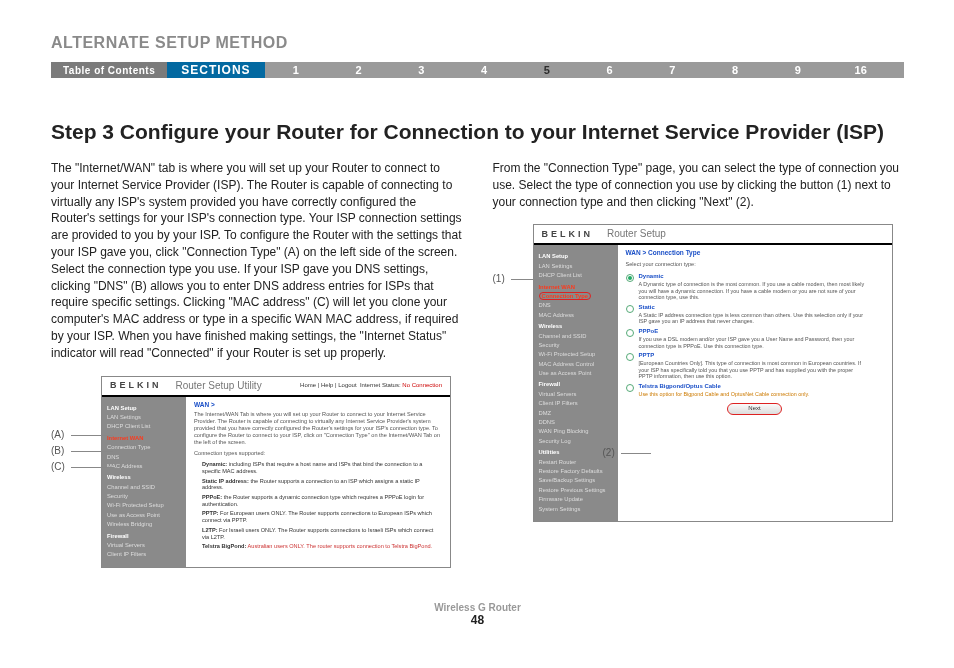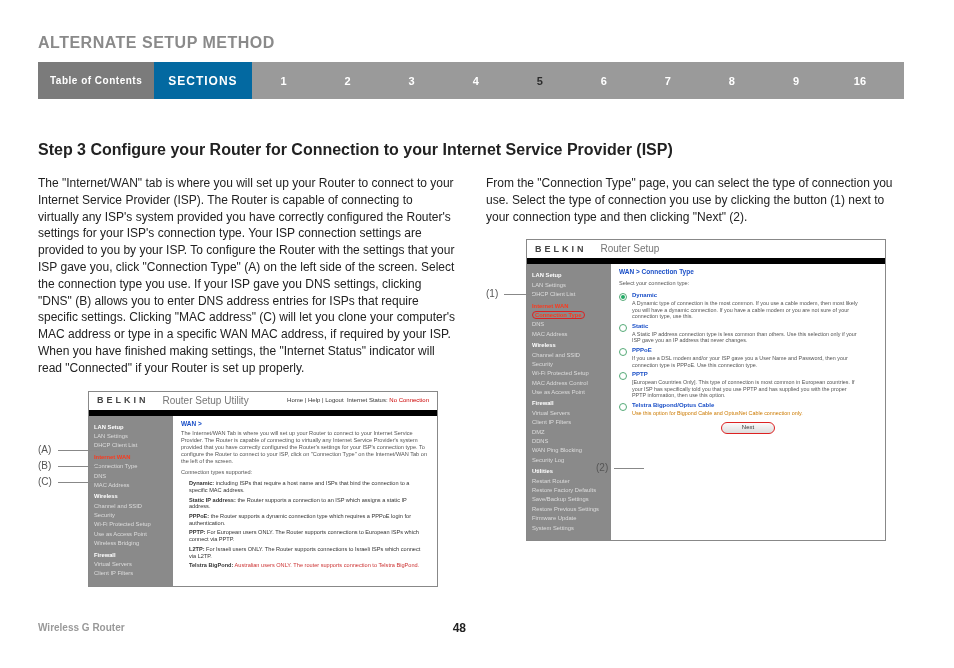--- a/index.html
+++ b/index.html
@@ -4,35 +4,35 @@
 <style>
   html, body {
     margin: 0;
     padding: 0;
     background: #fff;
     font-family: Arial, Helvetica, sans-serif;
     color: #222;
     width: 954px;
   }
   .page {
-    padding: 34px 50px 20px 38px;
+    padding: 34px 50px 20px 51px;
     box-sizing: border-box;
     width: 954px;
   }
   .section-title {
     font-size: 16px;
     font-weight: bold;
     color: #8a8a8a;
     letter-spacing: 0.5px;
     margin-bottom: 10px;
   }
   .navbar {
     display: flex;
     align-items: stretch;
-    height: 37px;
+    height: 16px;
     font-size: 10px;
     font-weight: bold;
     color: #fff;
     margin-bottom: 42px;
   }
   .nav-toc {
     background: #7b7b7b;
     padding: 0 12px;
     display: flex;
     align-items: center;
@@ -53,21 +53,21 @@
     align-items: center;
     justify-content: center;
     font-size: 11px;
   }
   .nav-item.active {
     color: #2c2c2c;
   }
   .nav-last { padding-right: 12px; }
 
   .step-heading {
-    font-size: 16px;
+    font-size: 21px;
     font-weight: bold;
     margin-bottom: 16px;
   }
 
   .two-col {
     display: flex;
     gap: 30px;
   }
   .col { flex: 1; font-size: 12px; line-height: 1.4; }
   .col p { margin: 0 0 10px 0; }
@@ -83,21 +83,21 @@
     background: #fff;
     font-size: 6.5px;
     line-height: 1.2;
     color: #333;
     box-sizing: border-box;
   }
   .shot-header {
     display: flex;
     align-items: center;
     padding: 3px 8px;
-    border-bottom: 6px solid #000000;
+    border-bottom: 2px solid #000000;
   }
   .brand {
     font-weight: bold;
     letter-spacing: 3px;
     font-size: 9px;
     color: #444;
   }
   .shot-title { margin-left: 14px; color: #777; font-size: 10px; }
   .shot-links { margin-left: auto; font-size: 6px; color: #333; }
   .shot-links .red { color: #c00; }
@@ -154,20 +154,21 @@
   .center-btn { text-align: center; margin-top: 6px; }
 
   .footer {
     display: flex;
     justify-content: space-between;
     align-items: center;
     margin-top: 34px;
     font-size: 10px;
     color: #999;
     font-weight: bold;
+    flex-direction: column;
   }
   .footer .pg { color: #222; font-size: 12px; }
 
   .annot {
     position: absolute;
     font-size: 10px;
     color: #555;
   }
   .annot .hline {
     position: absolute;

